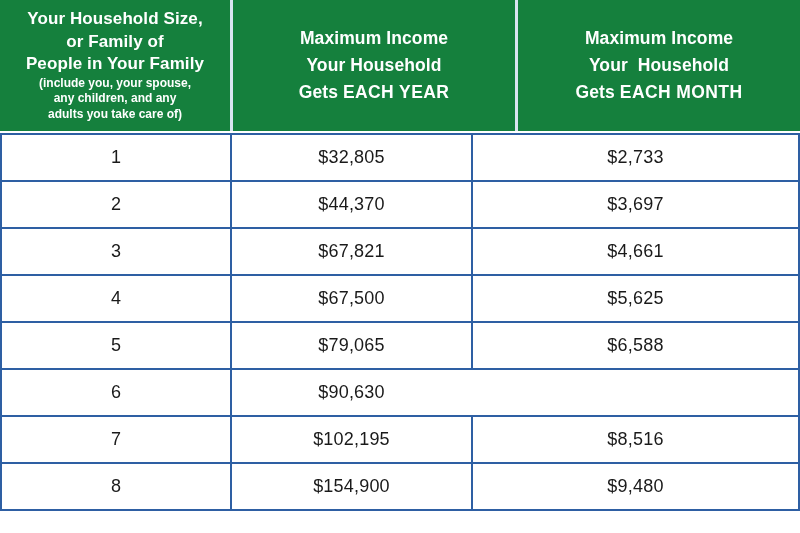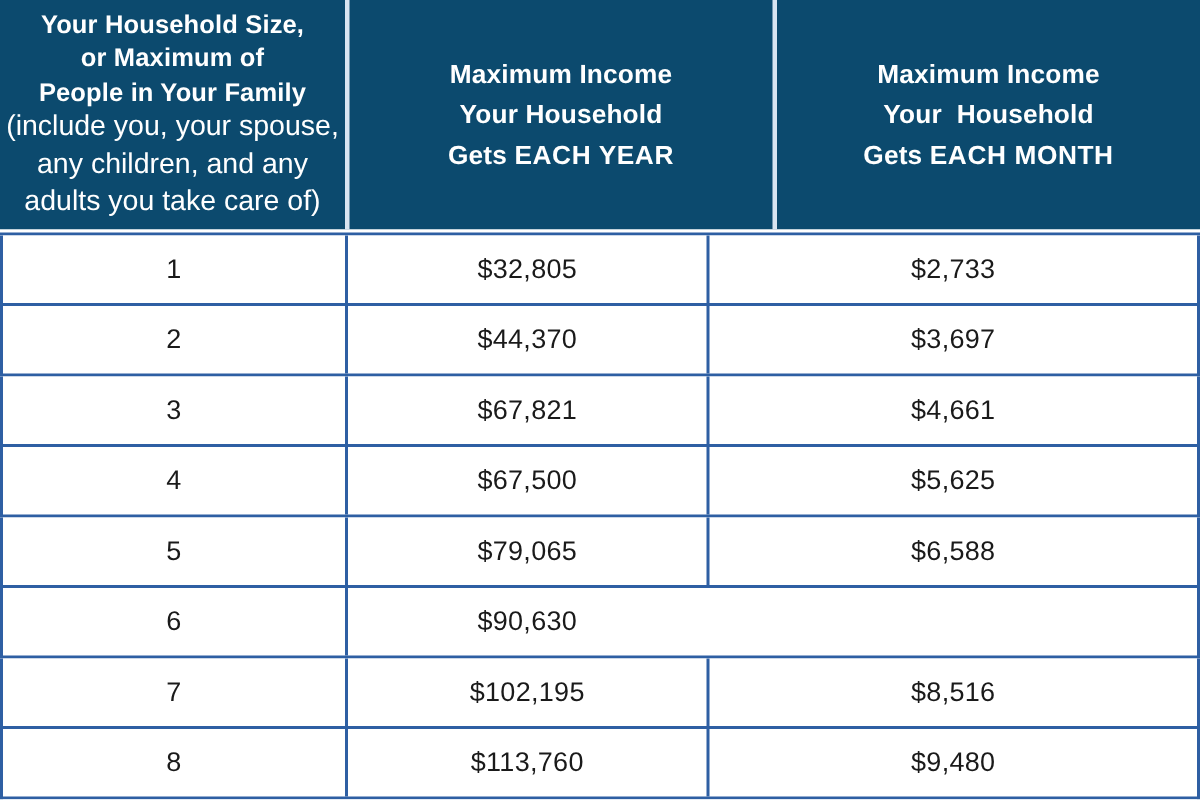--- a/index.html
+++ b/index.html
@@ -11,22 +11,22 @@
     width: 800px;
     height: 533px;
     background: #ffffff;
     font-family: "Liberation Sans", "DejaVu Sans", sans-serif;
     overflow: hidden;
     box-sizing: border-box;
   }
   
   .header-row {
     display: flex;
-    height: 153px;
-    background: #0c4a6e;
+    height: 131px;
+    background: #15803d;
     color: #ffffff;
     text-align: center;
   }
   .hcell {
     display: flex;
     flex-direction: column;
     justify-content: center;
     align-items: center;
     box-sizing: border-box;
   }
@@ -36,22 +36,22 @@
   .hline {
     white-space: pre;
   }
   .hbold .hline {
     font-weight: 700;
     font-size: 17px;
     line-height: 1.32;
     letter-spacing: 0.1px;
   }
   .hnote .hline {
-    font-weight: 400;
-    font-size: 19px;
+    font-weight: 700;
+    font-size: 12px;
     line-height: 1.3;
   }
   .c2 .hline, .c3 .hline {
     font-weight: 700;
     font-size: 17.5px;
     line-height: 1.55;
     letter-spacing: 0.1px;
   }
   .emph {
     font-weight: 800;
@@ -96,21 +96,21 @@
 </head>
 <body>
 
 <div class="page">
 
   <div class="header-row">
 
     <div class="hcell c1">
       <div class="hbold">
         <div class="hline">Your Household Size,</div>
-        <div class="hline">or Maximum of</div>
+        <div class="hline">or Family of</div>
         <div class="hline">People in Your Family</div>
       </div>
       <div class="hnote">
         <div class="hline">(include you, your spouse,</div>
         <div class="hline">any children, and any</div>
         <div class="hline">adults you take care of)</div>
       </div>
     </div>
 
     <div class="hcell c2">
@@ -167,19 +167,19 @@
     </div>
 
     <div class="row">
       <div class="cell cs">7</div>
       <div class="cell cy">$102,195</div>
       <div class="cell cm">$8,516</div>
     </div>
 
     <div class="row">
       <div class="cell cs">8</div>
-      <div class="cell cy">$113,760</div>
+      <div class="cell cy">$154,900</div>
       <div class="cell cm">$9,480</div>
     </div>
 
   </div>
 
 </div>
 
 </body></html>

